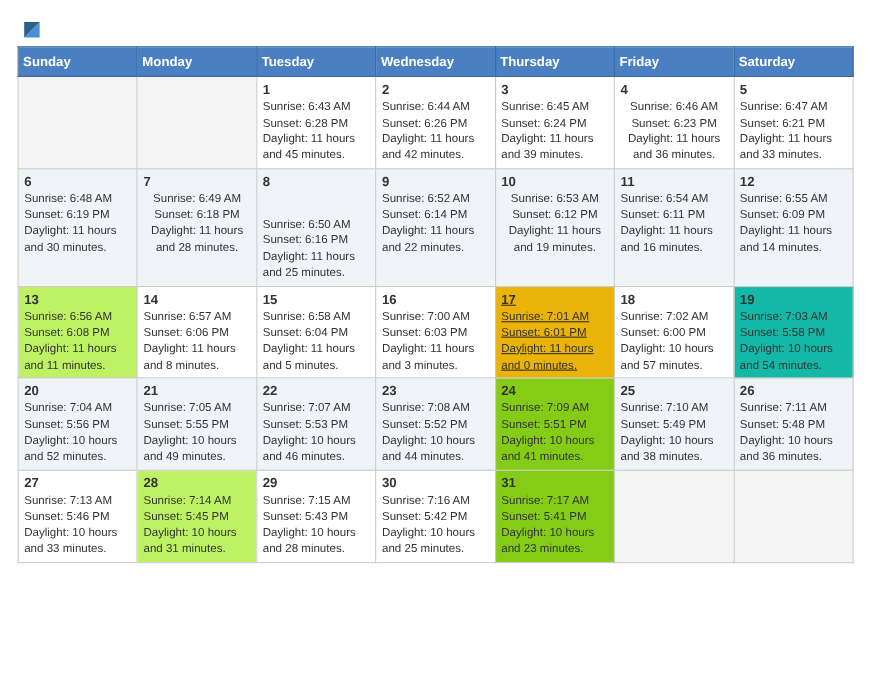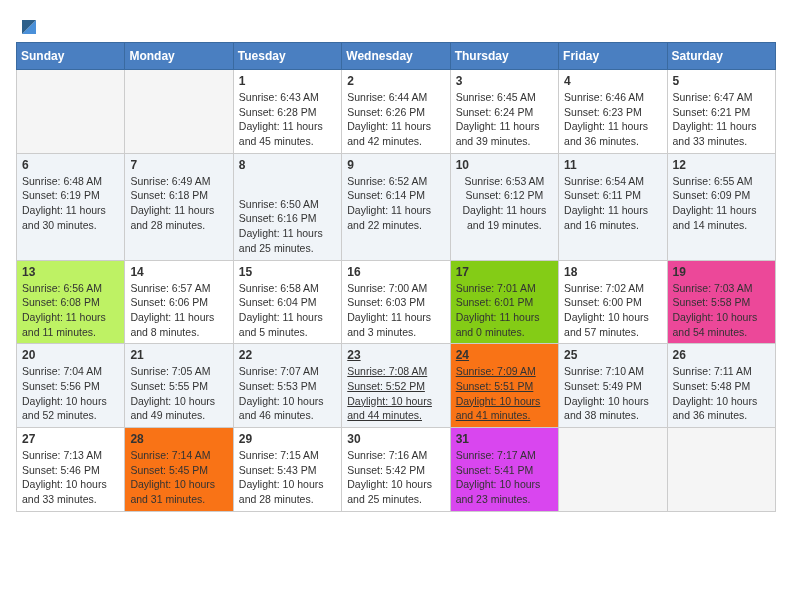--- a/index.html
+++ b/index.html
@@ -135,35 +135,35 @@
         <td style="background: rgb(255, 255, 255);">
           <div class="day-num">2</div>
           <div class="day-info" style="white-space: pre-line;"><span>Sunrise: 6:44 AM</span><br><span>Sunset: 6:26 PM</span><br><span>Daylight: 11 hours and 42 minutes.</span></div>
         </td>
         <td style="background: rgb(255, 255, 255);">
           <div class="day-num">3</div>
           <div class="day-info" style="white-space: pre-line;"><span>Sunrise: 6:45 AM</span><br><span>Sunset: 6:24 PM</span><br><span>Daylight: 11 hours and 39 minutes.</span></div>
         </td>
         <td style="background: rgb(255, 255, 255);">
           <div class="day-num">4</div>
-          <div class="day-info" style="white-space: pre-line;"><span>Sunrise: 6:46 AM</span><br><span>Sunset: 6:23 PM</span><br><span>Daylight: 11 hours and 36 minutes.</span></div>
+          <div class="day-info" style="white-space: pre-line; text-align: center;"><span>Sunrise: 6:46 AM</span><br><span>Sunset: 6:23 PM</span><br><span>Daylight: 11 hours and 36 minutes.</span></div>
         </td>
         <td style="background: rgb(255, 255, 255);">
           <div class="day-num">5</div>
           <div class="day-info" style="white-space: pre-line;"><span>Sunrise: 6:47 AM</span><br><span>Sunset: 6:21 PM</span><br><span>Daylight: 11 hours and 33 minutes.</span></div>
         </td>
       </tr>
       <tr>
         <td style="background: rgb(240, 244, 248);">
           <div class="day-num">6</div>
           <div class="day-info" style="white-space: pre-line;"><span>Sunrise: 6:48 AM</span><br><span>Sunset: 6:19 PM</span><br><span>Daylight: 11 hours and 30 minutes.</span></div>
         </td>
         <td style="background: rgb(240, 244, 248);">
           <div class="day-num">7</div>
-          <div class="day-info" style="white-space: pre-line;"><span>Sunrise: 6:49 AM</span><br><span>Sunset: 6:18 PM</span><br><span>Daylight: 11 hours and 28 minutes.</span></div>
+          <div class="day-info" style="white-space: pre-line; text-align: center;"><span>Sunrise: 6:49 AM</span><br><span>Sunset: 6:18 PM</span><br><span>Daylight: 11 hours and 28 minutes.</span></div>
         </td>
         <td style="background: rgb(240, 244, 248);">
           <div class="day-num">8</div>
           <div class="day-info" style="white-space: pre-line; margin-top: 25px;"><span>Sunrise: 6:50 AM</span><br><span>Sunset: 6:16 PM</span><br><span>Daylight: 11 hours and 25 minutes.</span></div>
         </td>
         <td style="background: rgb(240, 244, 248);">
           <div class="day-num">9</div>
           <div class="day-info" style="white-space: pre-line;"><span>Sunrise: 6:52 AM</span><br><span>Sunset: 6:14 PM</span><br><span>Daylight: 11 hours and 22 minutes.</span></div>
         </td>
         <td style="background: rgb(240, 244, 248);">
@@ -189,81 +189,81 @@
           <div class="day-info" style="white-space: pre-line;"><span>Sunrise: 6:57 AM</span><br><span>Sunset: 6:06 PM</span><br><span>Daylight: 11 hours and 8 minutes.</span></div>
         </td>
         <td style="background: rgb(255, 255, 255);">
           <div class="day-num">15</div>
           <div class="day-info" style="white-space: pre-line;"><span>Sunrise: 6:58 AM</span><br><span>Sunset: 6:04 PM</span><br><span>Daylight: 11 hours and 5 minutes.</span></div>
         </td>
         <td style="background: rgb(255, 255, 255);">
           <div class="day-num">16</div>
           <div class="day-info" style="white-space: pre-line;"><span>Sunrise: 7:00 AM</span><br><span>Sunset: 6:03 PM</span><br><span>Daylight: 11 hours and 3 minutes.</span></div>
         </td>
-        <td style="background: #84cc16;">
+        <td style="background: #eab308; text-decoration: underline;">
           <div class="day-num">17</div>
           <div class="day-info" style="white-space: pre-line;"><span>Sunrise: 7:01 AM</span><br><span>Sunset: 6:01 PM</span><br><span>Daylight: 11 hours and 0 minutes.</span></div>
         </td>
         <td style="background: rgb(255, 255, 255);">
           <div class="day-num">18</div>
           <div class="day-info" style="white-space: pre-line;"><span>Sunrise: 7:02 AM</span><br><span>Sunset: 6:00 PM</span><br><span>Daylight: 10 hours and 57 minutes.</span></div>
         </td>
-        <td style="background: #ec4899;">
+        <td style="background: #14b8a6;">
           <div class="day-num">19</div>
           <div class="day-info" style="white-space: pre-line;"><span>Sunrise: 7:03 AM</span><br><span>Sunset: 5:58 PM</span><br><span>Daylight: 10 hours and 54 minutes.</span></div>
         </td>
       </tr>
       <tr>
         <td style="background: rgb(240, 244, 248);">
           <div class="day-num">20</div>
           <div class="day-info" style="white-space: pre-line;"><span>Sunrise: 7:04 AM</span><br><span>Sunset: 5:56 PM</span><br><span>Daylight: 10 hours and 52 minutes.</span></div>
         </td>
         <td style="background: rgb(240, 244, 248);">
           <div class="day-num">21</div>
           <div class="day-info" style="white-space: pre-line;"><span>Sunrise: 7:05 AM</span><br><span>Sunset: 5:55 PM</span><br><span>Daylight: 10 hours and 49 minutes.</span></div>
         </td>
         <td style="background: rgb(240, 244, 248);">
           <div class="day-num">22</div>
           <div class="day-info" style="white-space: pre-line;"><span>Sunrise: 7:07 AM</span><br><span>Sunset: 5:53 PM</span><br><span>Daylight: 10 hours and 46 minutes.</span></div>
         </td>
-        <td style="background: rgb(240, 244, 248); text-decoration: underline;">
+        <td style="background: rgb(240, 244, 248);">
           <div class="day-num">23</div>
           <div class="day-info" style="white-space: pre-line;"><span>Sunrise: 7:08 AM</span><br><span>Sunset: 5:52 PM</span><br><span>Daylight: 10 hours and 44 minutes.</span></div>
         </td>
-        <td style="background: #f97316; text-decoration: underline;">
+        <td style="background: #84cc16;">
           <div class="day-num">24</div>
           <div class="day-info" style="white-space: pre-line;"><span>Sunrise: 7:09 AM</span><br><span>Sunset: 5:51 PM</span><br><span>Daylight: 10 hours and 41 minutes.</span></div>
         </td>
         <td style="background: rgb(240, 244, 248);">
           <div class="day-num">25</div>
           <div class="day-info" style="white-space: pre-line;"><span>Sunrise: 7:10 AM</span><br><span>Sunset: 5:49 PM</span><br><span>Daylight: 10 hours and 38 minutes.</span></div>
         </td>
         <td style="background: rgb(240, 244, 248);">
           <div class="day-num">26</div>
           <div class="day-info" style="white-space: pre-line;"><span>Sunrise: 7:11 AM</span><br><span>Sunset: 5:48 PM</span><br><span>Daylight: 10 hours and 36 minutes.</span></div>
         </td>
       </tr>
       <tr>
         <td style="background: rgb(255, 255, 255);">
           <div class="day-num">27</div>
           <div class="day-info" style="white-space: pre-line;"><span>Sunrise: 7:13 AM</span><br><span>Sunset: 5:46 PM</span><br><span>Daylight: 10 hours and 33 minutes.</span></div>
         </td>
-        <td style="background: #f97316;">
+        <td style="background: #bef264;">
           <div class="day-num">28</div>
           <div class="day-info" style="white-space: pre-line;"><span>Sunrise: 7:14 AM</span><br><span>Sunset: 5:45 PM</span><br><span>Daylight: 10 hours and 31 minutes.</span></div>
         </td>
         <td style="background: rgb(255, 255, 255);">
           <div class="day-num">29</div>
           <div class="day-info" style="white-space: pre-line;"><span>Sunrise: 7:15 AM</span><br><span>Sunset: 5:43 PM</span><br><span>Daylight: 10 hours and 28 minutes.</span></div>
         </td>
         <td style="background: rgb(255, 255, 255);">
           <div class="day-num">30</div>
           <div class="day-info" style="white-space: pre-line;"><span>Sunrise: 7:16 AM</span><br><span>Sunset: 5:42 PM</span><br><span>Daylight: 10 hours and 25 minutes.</span></div>
         </td>
-        <td style="background: #d946ef;">
+        <td style="background: #84cc16;">
           <div class="day-num">31</div>
           <div class="day-info" style="white-space: pre-line;"><span>Sunrise: 7:17 AM</span><br><span>Sunset: 5:41 PM</span><br><span>Daylight: 10 hours and 23 minutes.</span></div>
         </td>
         <td class="empty" style="background: rgb(245, 245, 245);"></td>
         <td class="empty" style="background: rgb(245, 245, 245);"></td>
       </tr>
     </tbody>
 </table>
 
 </body></html>

